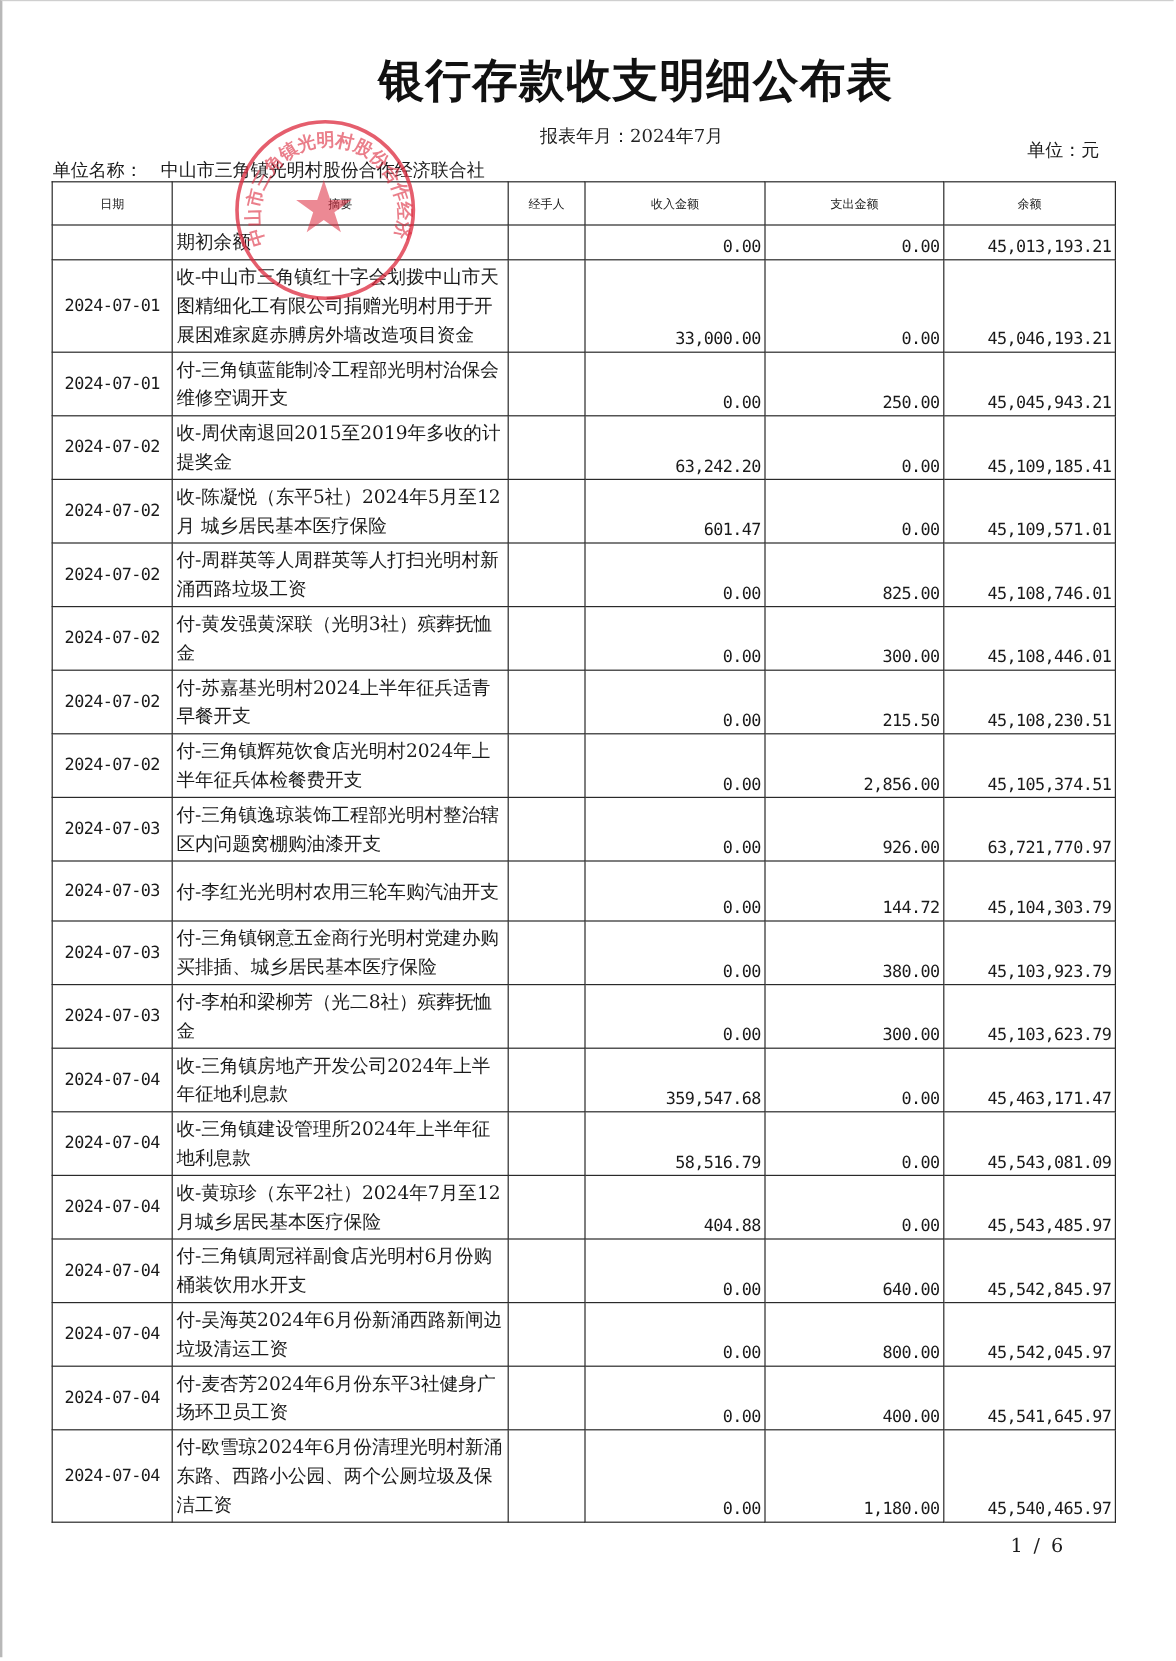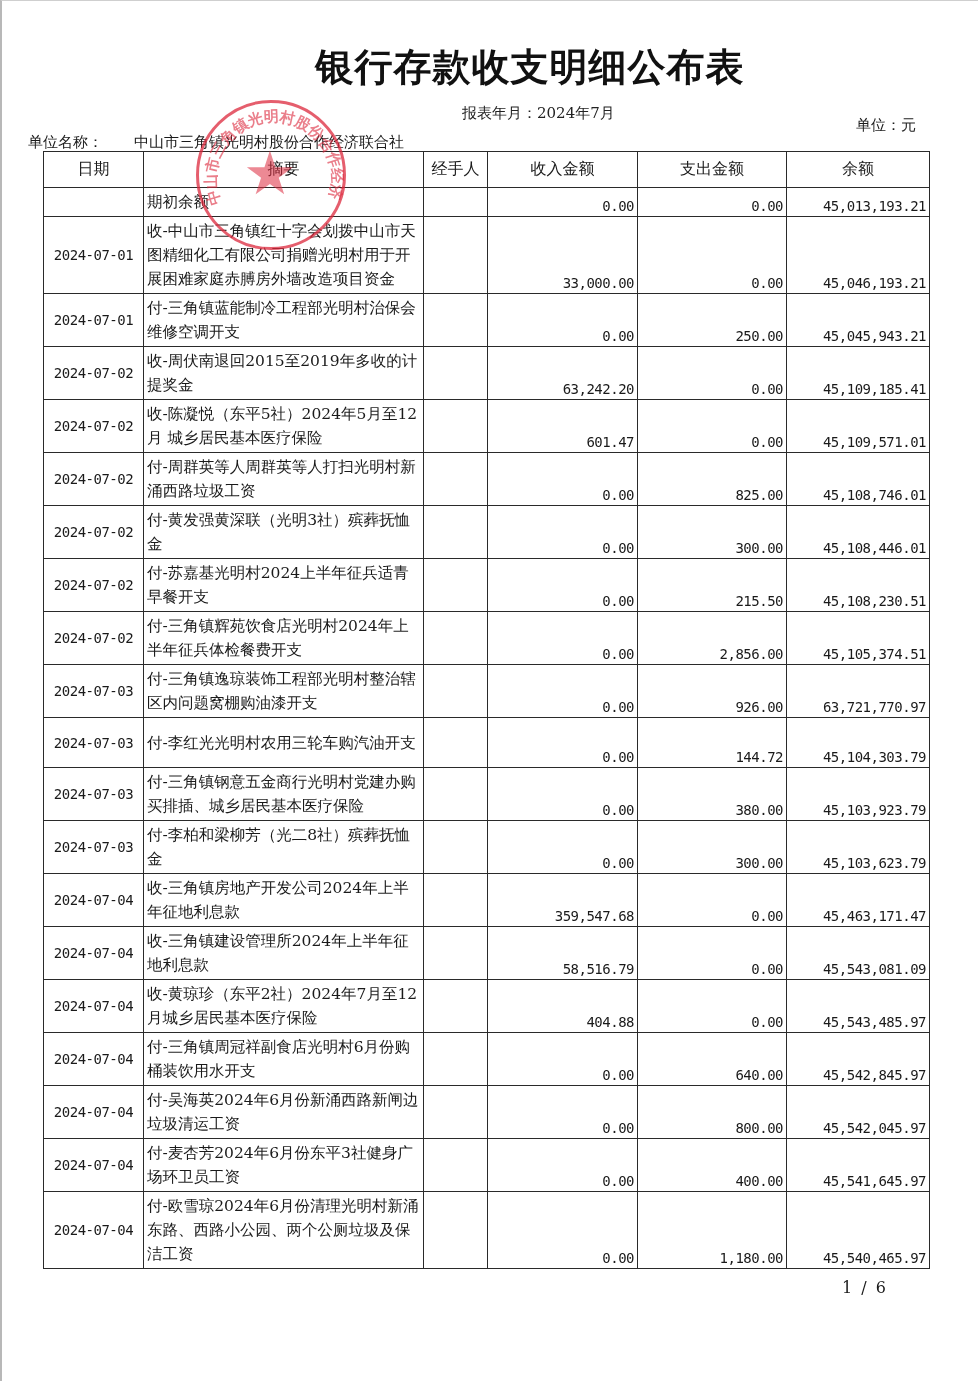--- a/index.html
+++ b/index.html
@@ -5,30 +5,30 @@
   html, body { margin:0; padding:0; }
   body {
     width:980px; height:1384px; background:#ffffff; position:relative; overflow:hidden;
     font-family:"DejaVu Serif","Liberation Serif",serif; color:#1a1a1a;
   }
   .page-border { position:absolute; left:0; top:0; width:976px; height:1380px; border-left:2px solid #b8b8b8; border-top:1px solid #cfcfcf; }
   .title {
     position:absolute; left:0; width:1060px; top:42px; text-align:center;
     font-family:"DejaVu Sans","Liberation Sans",sans-serif; font-size:38px; font-weight:bold; letter-spacing:1px; color:#111;
   }
-  .period { position:absolute; left:450px; top:104px; font-size:15px; color:#222;margin-left:12px; }
-  .unit-name-label { position:absolute; left:28px; top:133px; font-size:15px; }
+  .period { position:absolute; left:450px; top:104px; font-size:15px; color:#222; }
+  .unit-name-label { position:absolute; left:44px; top:133px; font-size:15px; }
   .unit-name { position:absolute; left:134px; top:133px; font-size:15px; }
   .unit { position:absolute; left:856px; top:116px; font-size:15px; }
   table.ledger {
     position:absolute; left:43px; top:151px; border-collapse:collapse; table-layout:fixed;
     width:886px; font-size:15px;
   }
   table.ledger td, table.ledger th { border:1.5px solid #2a2a2a; padding:0; }
-  table.ledger th { font-weight:normal; height:35px; text-align:center; vertical-align:middle; font-size:16px; }
+  table.ledger th { font-weight:normal; height:35px; text-align:center; vertical-align:middle; font-size:10px; }
   .c-date { text-align:center; vertical-align:middle; font-family:"DejaVu Sans Mono","Liberation Mono",monospace; font-size:14px; letter-spacing:-0.5px;margin-top:45px; }
   .c-sum { vertical-align:middle; padding:2px 3px !important; line-height:24px; font-size:15.5px; text-align:left; }
   .c-num { text-align:right; vertical-align:bottom; padding:0 3px 2px 0 !important; font-family:"DejaVu Sans Mono","Liberation Mono",monospace; font-size:14px; letter-spacing:-0.5px; }
   .page-num { position:absolute; left:842px; top:1278px; font-size:16px; letter-spacing:2px;text-align:center; }
   .stamp {
     position:absolute; left:196px; top:100px; width:150px; height:150px; border-radius:50%;
     border:3px solid rgba(220,40,60,0.75); box-sizing:border-box; pointer-events:none;
   }
   .stamp .star {
     position:absolute; left:44px; top:40px; font-size:60px; line-height:60px; color:rgba(220,40,60,0.55);

